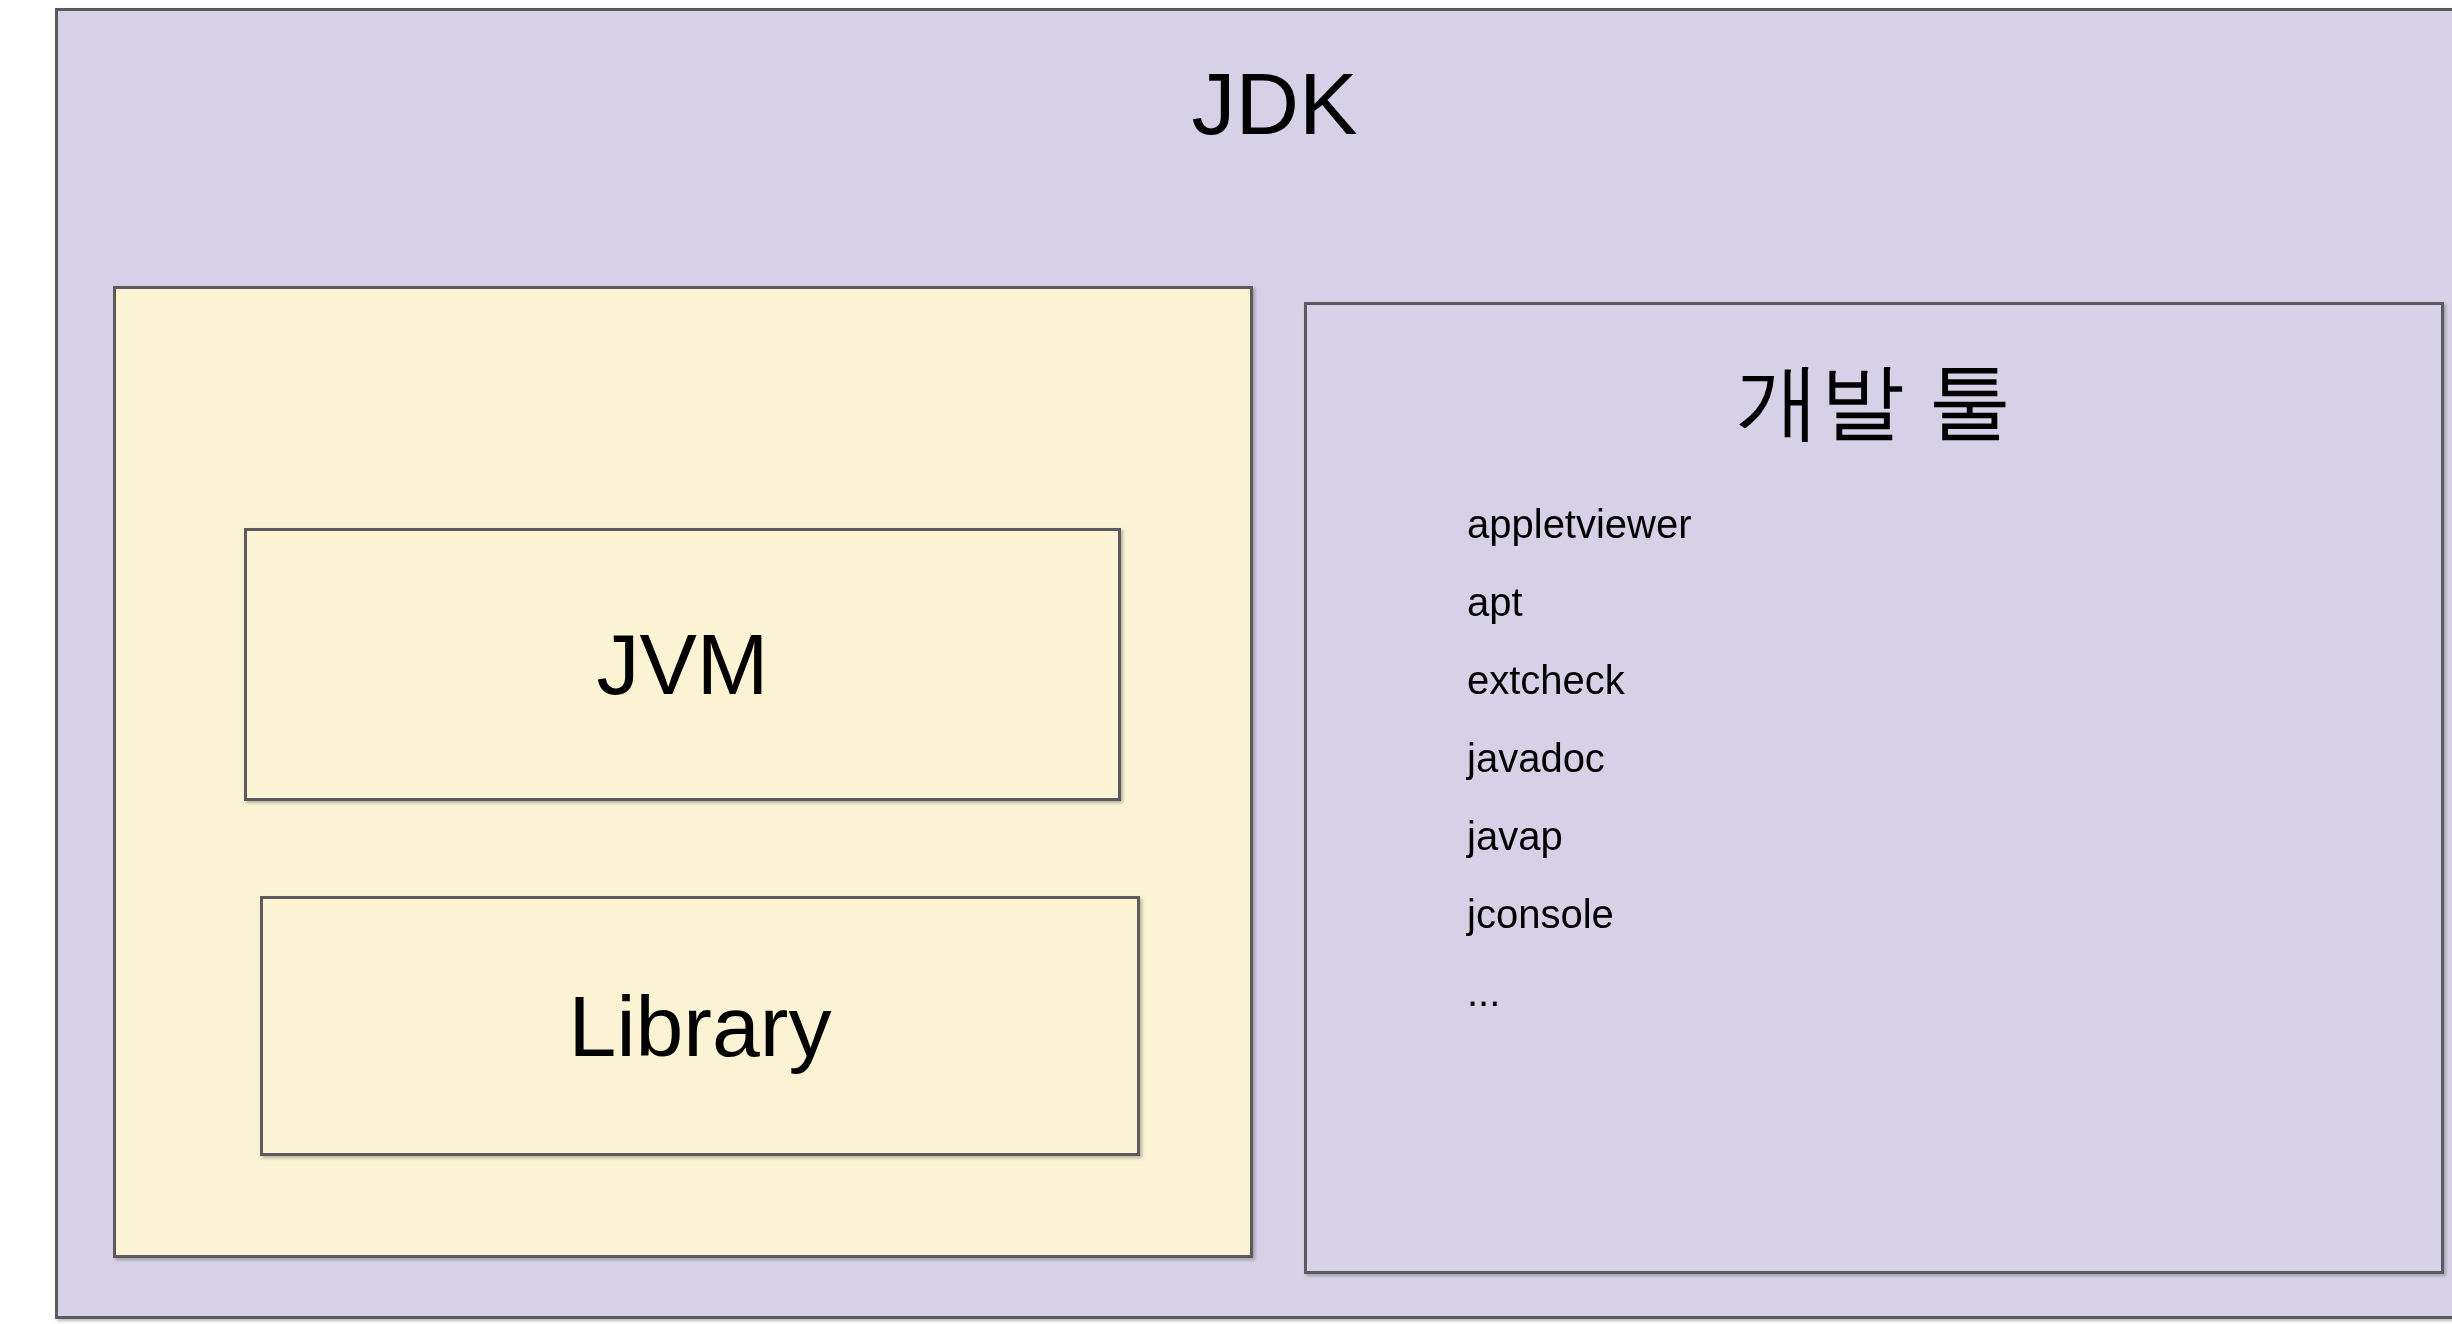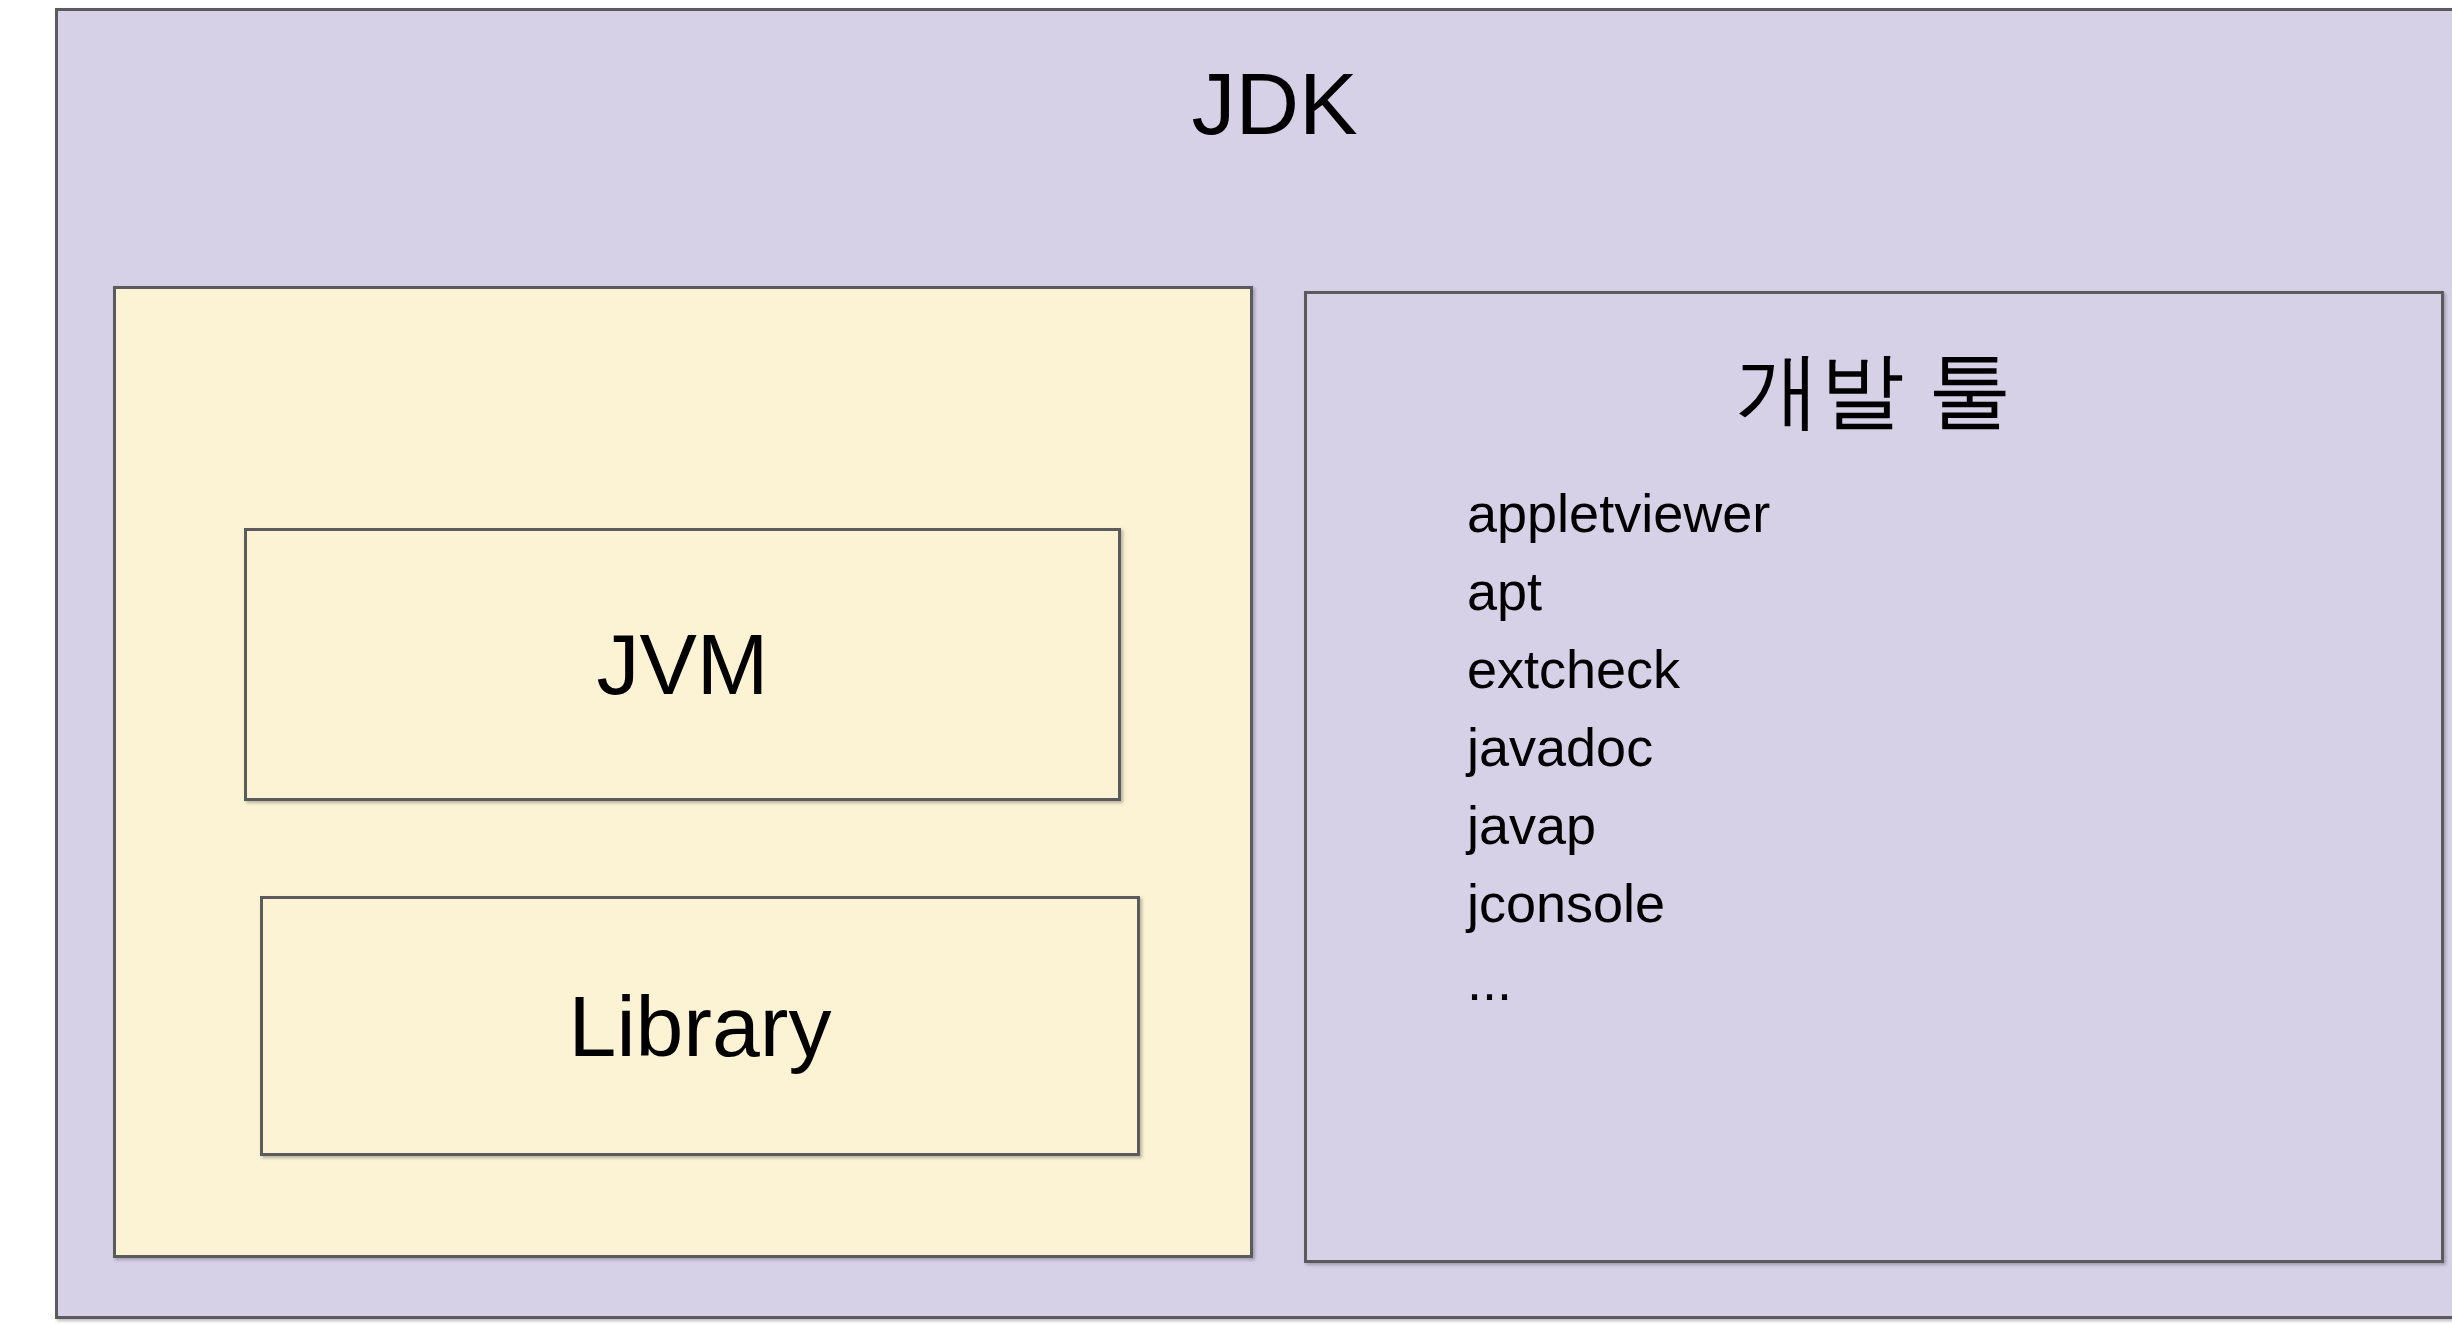--- a/index.html
+++ b/index.html
@@ -43,21 +43,21 @@
     line-height: 1.15;
     color: var(--text);
     white-space: nowrap;
   }
   .jre-box {
     left: 55px; top: 275px;
     width: 1140px; height: 972px;
     background: var(--jre-bg);
   }
   .devtools-box {
-    left: 1246px; top: 280px;
+    left: 1246px; top: 291px;
     width: 1140px; height: 972px;
     background: var(--devtools-bg);
   }
   .section-title {
     position: absolute;
     left: 0; top: 48px;
     width: 100%;
     text-align: center;
     font-size: 84px;
     line-height: 1.15;
@@ -77,21 +77,21 @@
     width: 877px; height: 273px;
   }
   .library-box {
     left: 144px; top: 607px;
     width: 880px; height: 260px;
   }
   .tool-list {
     position: absolute;
     left: 160px; top: 180px;
     list-style: none;
-    font-size: 54px;
+    font-size: 40px;
     line-height: 78px;
     color: var(--text);
   }
 </style>
 </head>
 <body>
 
 <div class="canvas">
 
   <div class="box outer-box">

